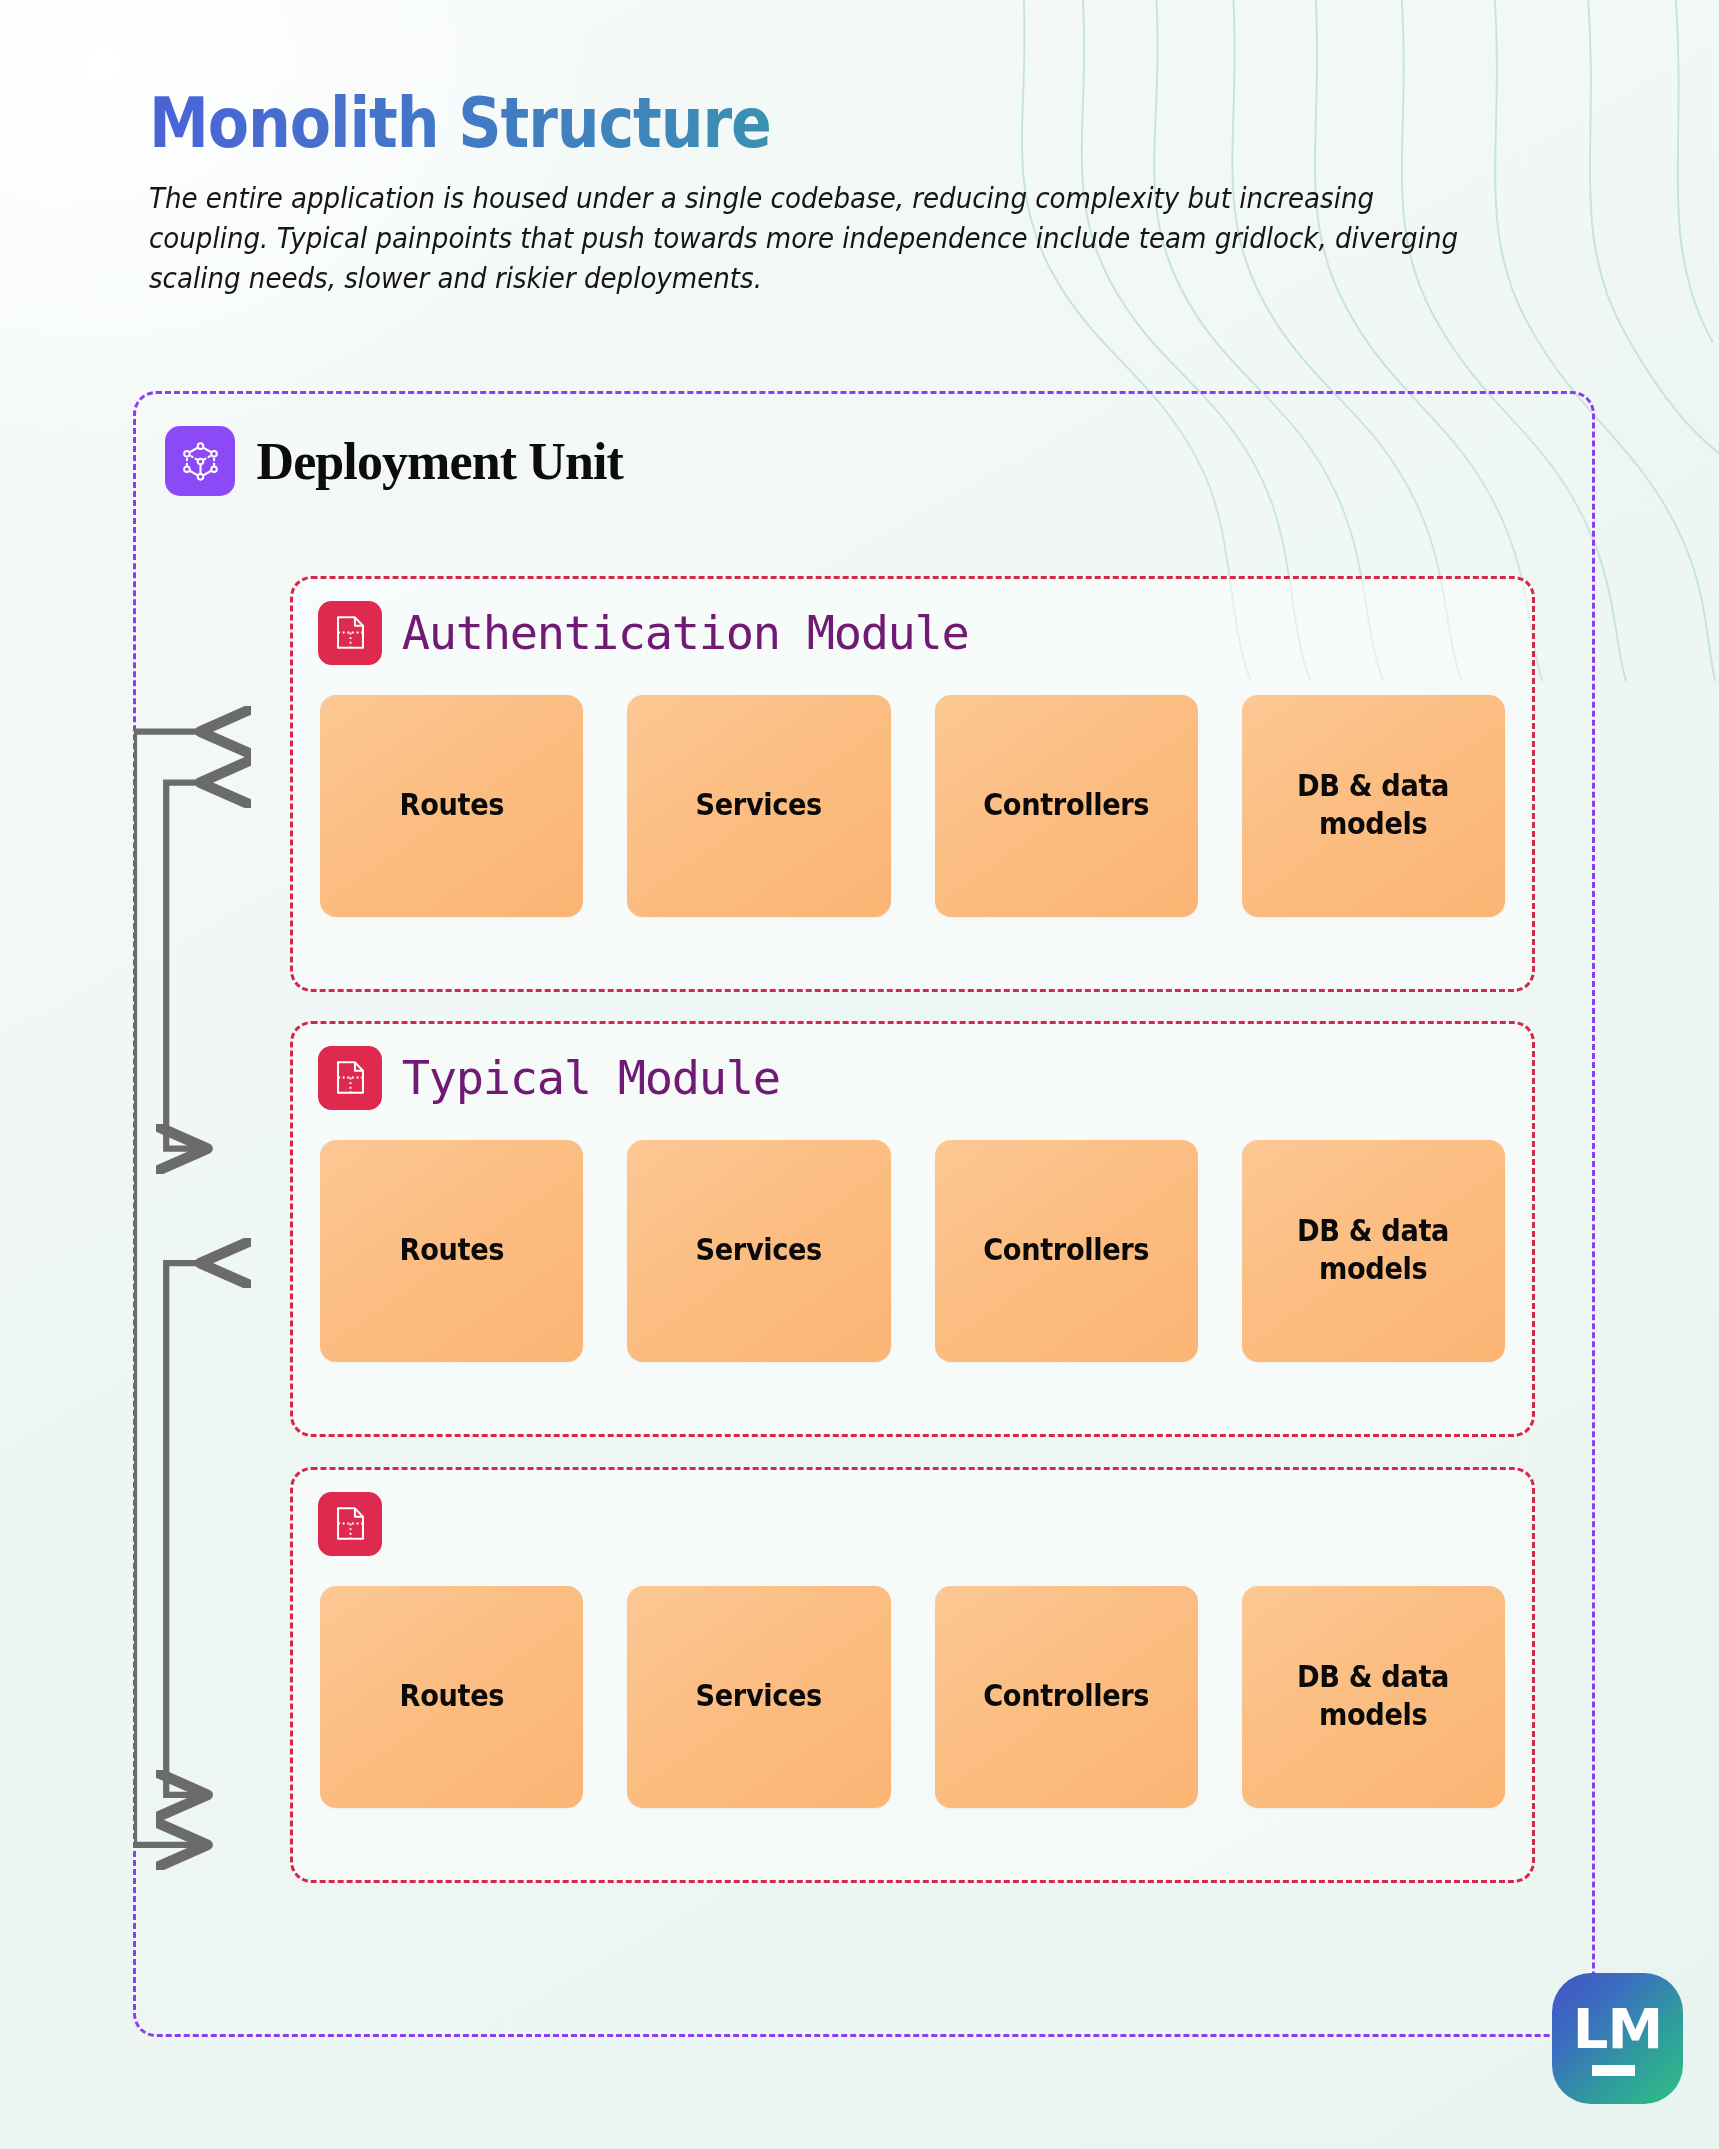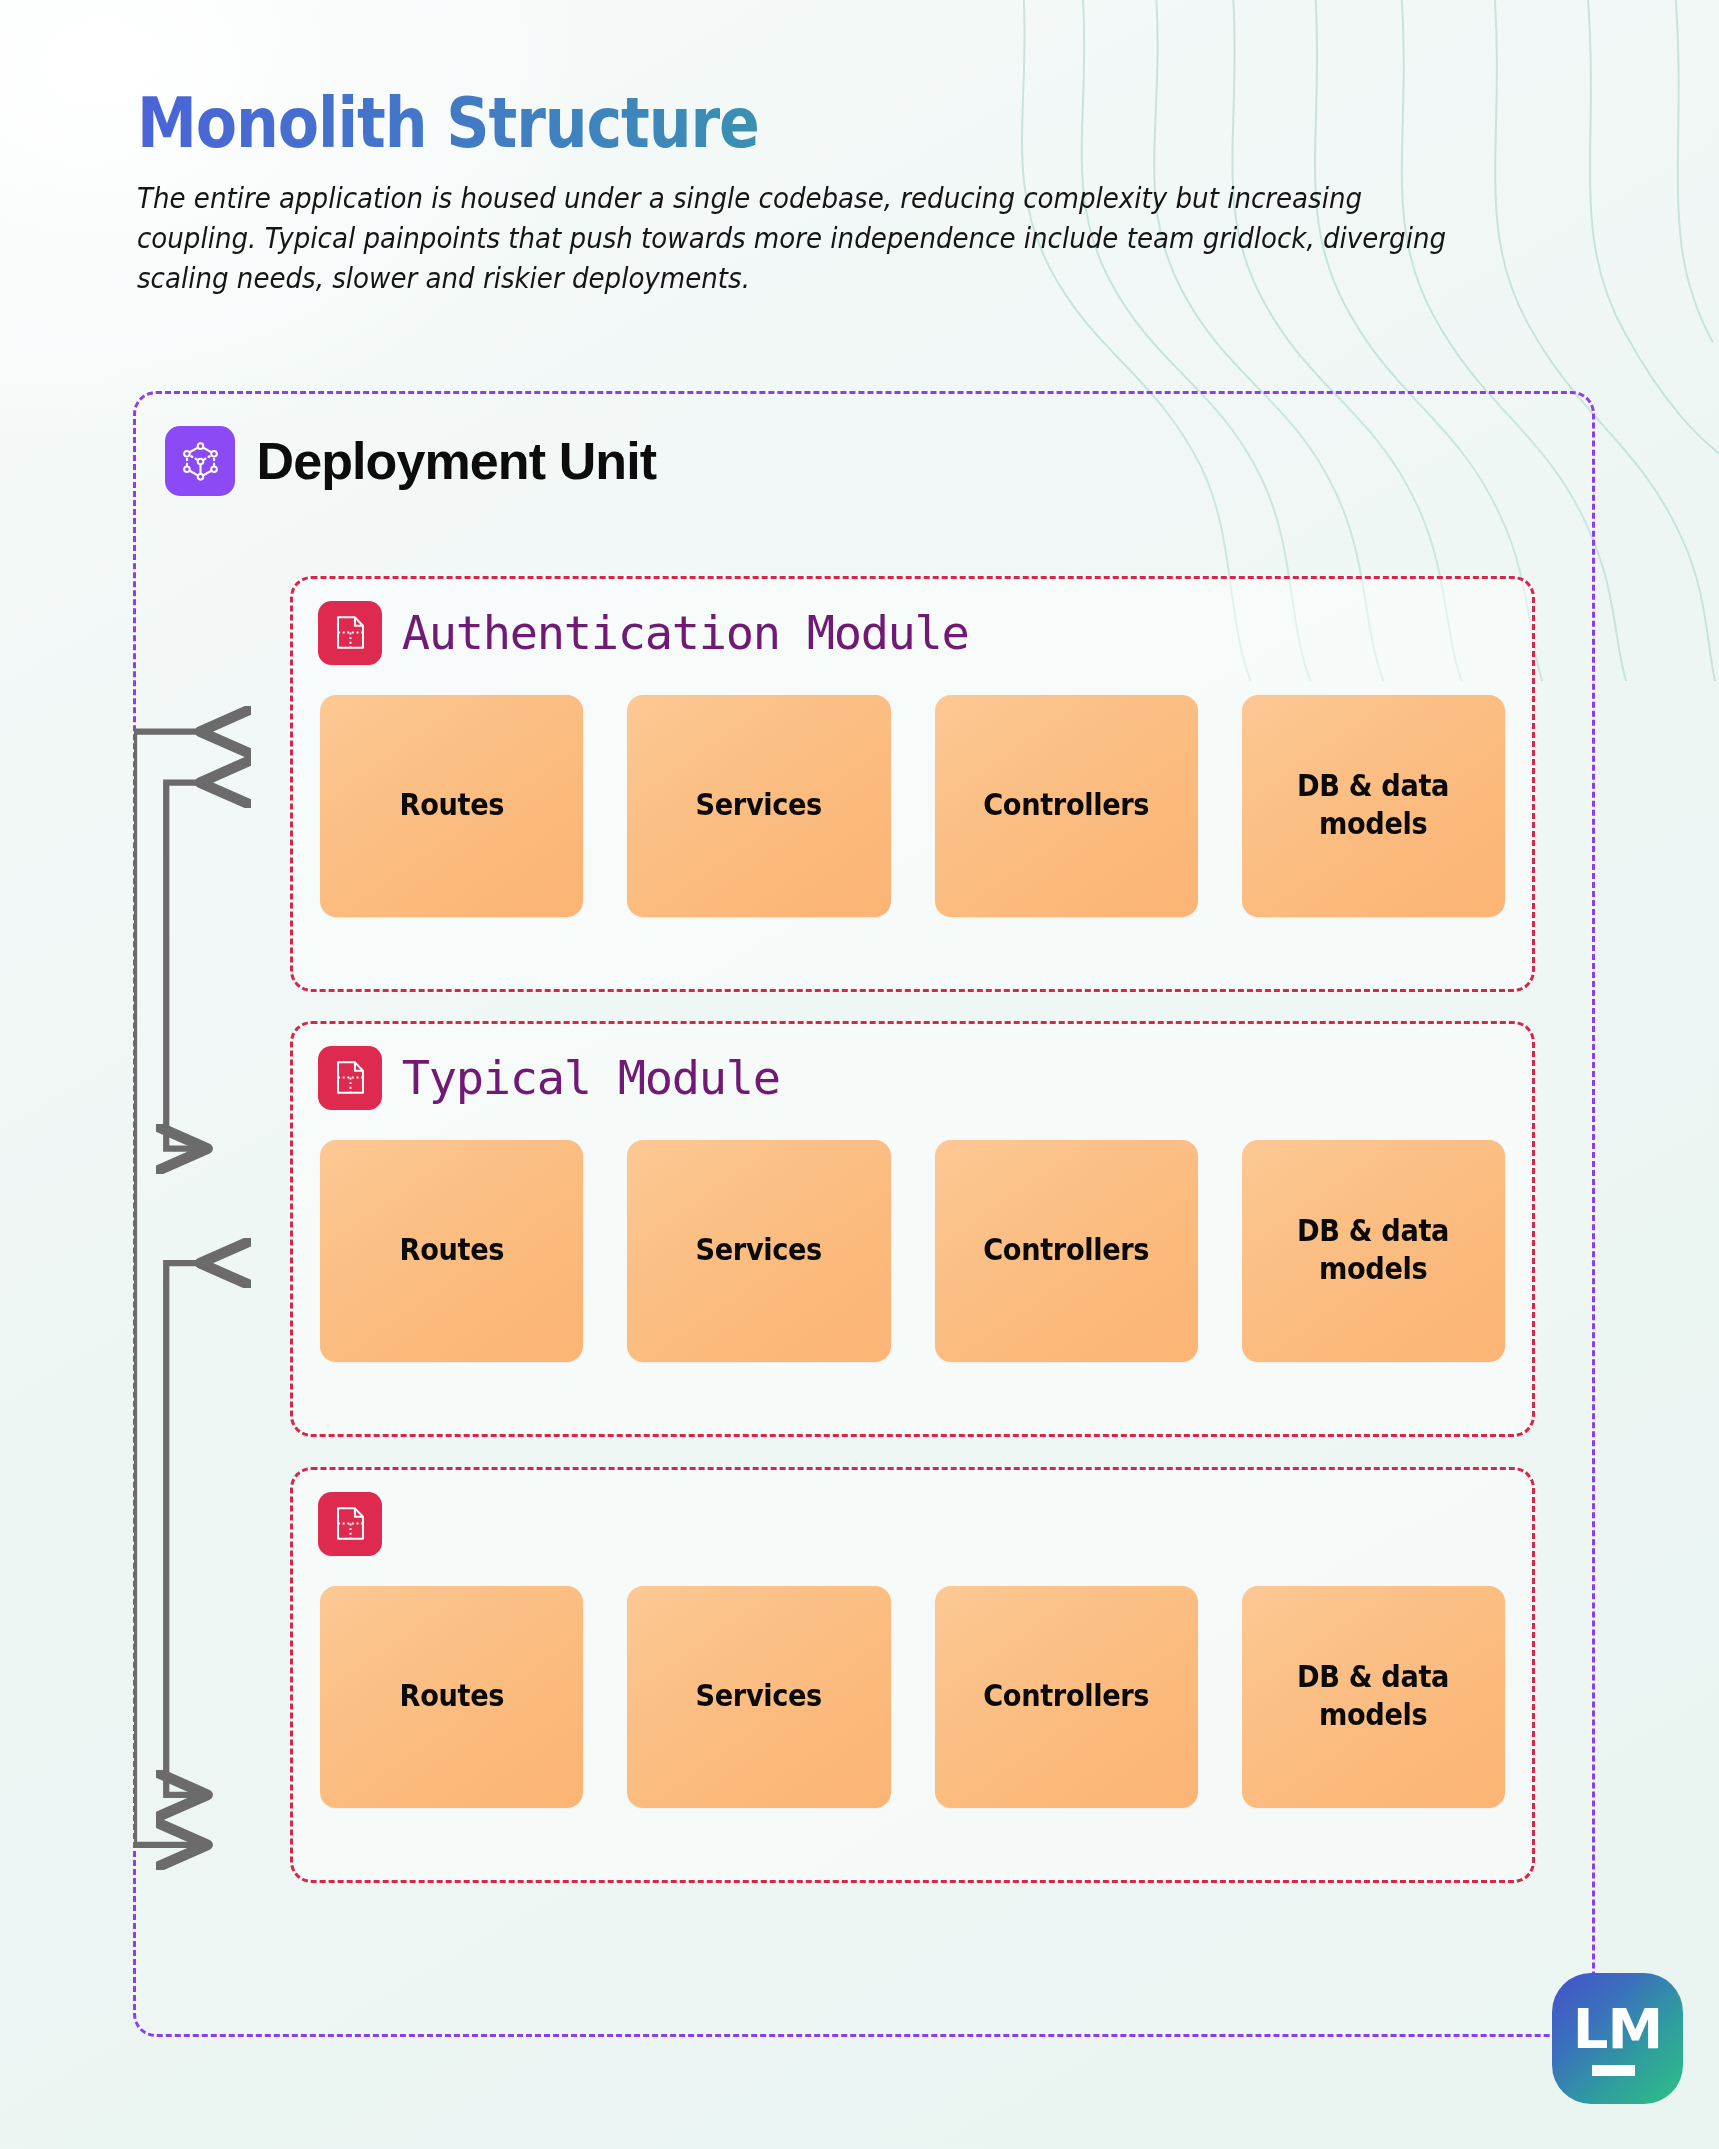--- a/index.html
+++ b/index.html
@@ -28,21 +28,21 @@
     position: absolute;
     top: 0; right: 0;
     width: 985px; height: 681px;
     opacity: 1;
     pointer-events: none;
   }
 
   
   #header {
     position: absolute;
-    left: 137px;
+    left: 149px;
     top: 86px;
     width: 1487px;
   }
   #page-title {
     font-family: "DejaVu Sans", sans-serif;
     font-size: 70px;
     font-weight: 700;
     letter-spacing: -1.3px;
     line-height: 1.06;
     background: linear-gradient(90deg, #4a63d8 0%, #3d89b8 42%, #2fae8e 72%, #2bbf87 100%);
@@ -86,21 +86,21 @@
     gap: 21.5px;
   }
   #du-icon {
     width: 70px; height: 70px;
     border-radius: 15px;
     background: #8b4af5;
     display: flex; align-items: center; justify-content: center;
     flex: none;
   }
   #du-title {
-    font-family: Liberation Sans, sans-serif;
+    font-family: Liberation Serif, serif;
     font-size: 52px;
     font-weight: 700;
     color: #0c0c0c;
     letter-spacing: -0.9px;
     white-space: nowrap;
   }
 
   
   .module {
     position: absolute;

